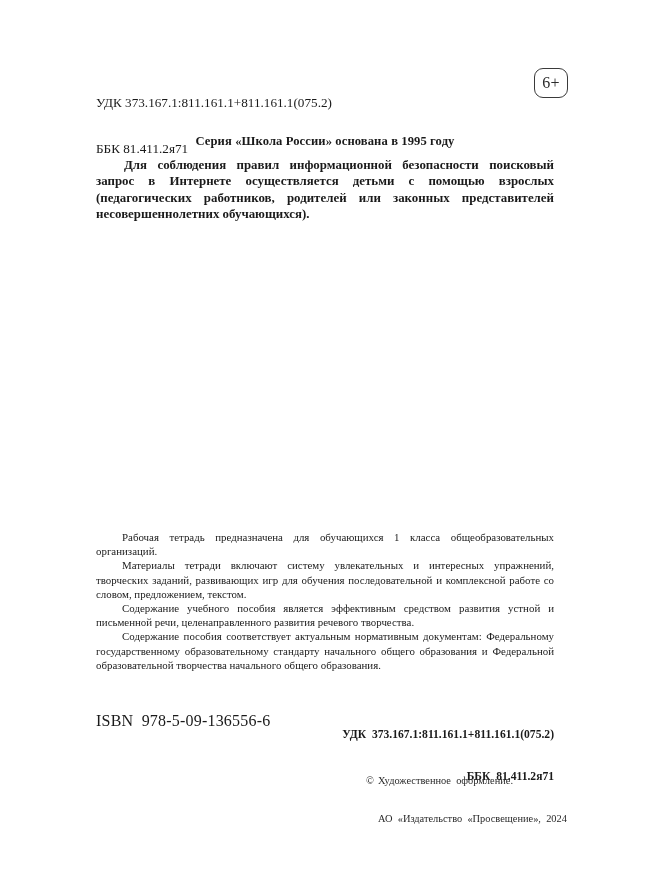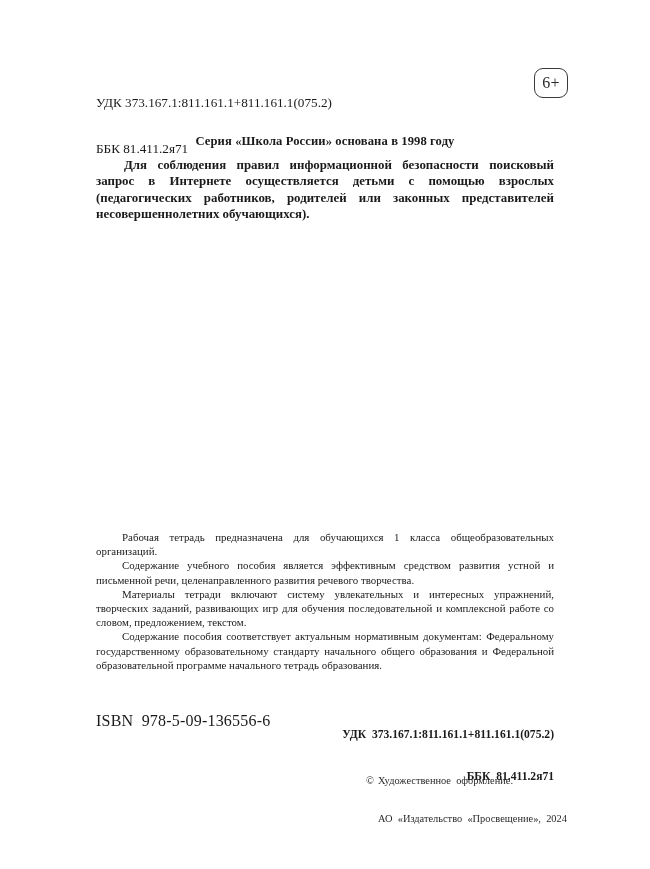--- a/index.html
+++ b/index.html
@@ -150,31 +150,31 @@
 
   <div class="class-block">
     <div class="class-line">УДК 373.167.1:811.161.1+811.161.1(075.2)</div>
     <div class="class-line">ББК 81.411.2я71</div>
   </div>
 
   <div class="age-badge">
     <span>6+</span>
   </div>
 
-  <div class="series-line">Серия «Школа России» основана в 1998 году</div>
+  <div class="series-line">Серия «Школа России» основана в 1995 году</div>
 
   <div class="notice">
     <p>Для соблюдения правил информационной безопасности поисковый запрос в Интернете осуществляется детьми с помощью взрослых (педагогических работников, родителей или законных представителей несовершеннолетних обучающихся).</p>
   </div>
 
   <div class="description">
     <p>Рабочая тетрадь предназначена для обучающихся 1 класса общеобразовательных организаций.</p>
+    <p>Материалы тетради включают систему увлекательных и интересных упражнений, творческих заданий, развивающих игр для обучения последовательной и комплексной работе со словом, предложением, текстом.</p>
     <p>Содержание учебного пособия является эффективным средством развития устной и письменной речи, целенаправленного развития речевого творчества.</p>
-    <p>Материалы тетради включают систему увлекательных и интересных упражнений, творческих заданий, развивающих игр для обучения последовательной и комплексной работе со словом, предложением, текстом.</p>
-    <p>Содержание пособия соответствует актуальным нормативным документам: Федеральному государственному образовательному стандарту начального общего образования и Федеральной образовательной программе начального тетрадь образования.</p>
+    <p>Содержание пособия соответствует актуальным нормативным документам: Федеральному государственному образовательному стандарту начального общего образования и Федеральной образовательной творчества начального общего образования.</p>
   </div>
 
   <div class="class-repeat">
     <div>УДК  373.167.1:811.161.1+811.161.1(075.2)</div>
     <div>ББК  81.411.2я71</div>
   </div>
 
   <div class="isbn">ISBN  978-5-09-136556-6</div>
 
   <div class="copyright">

